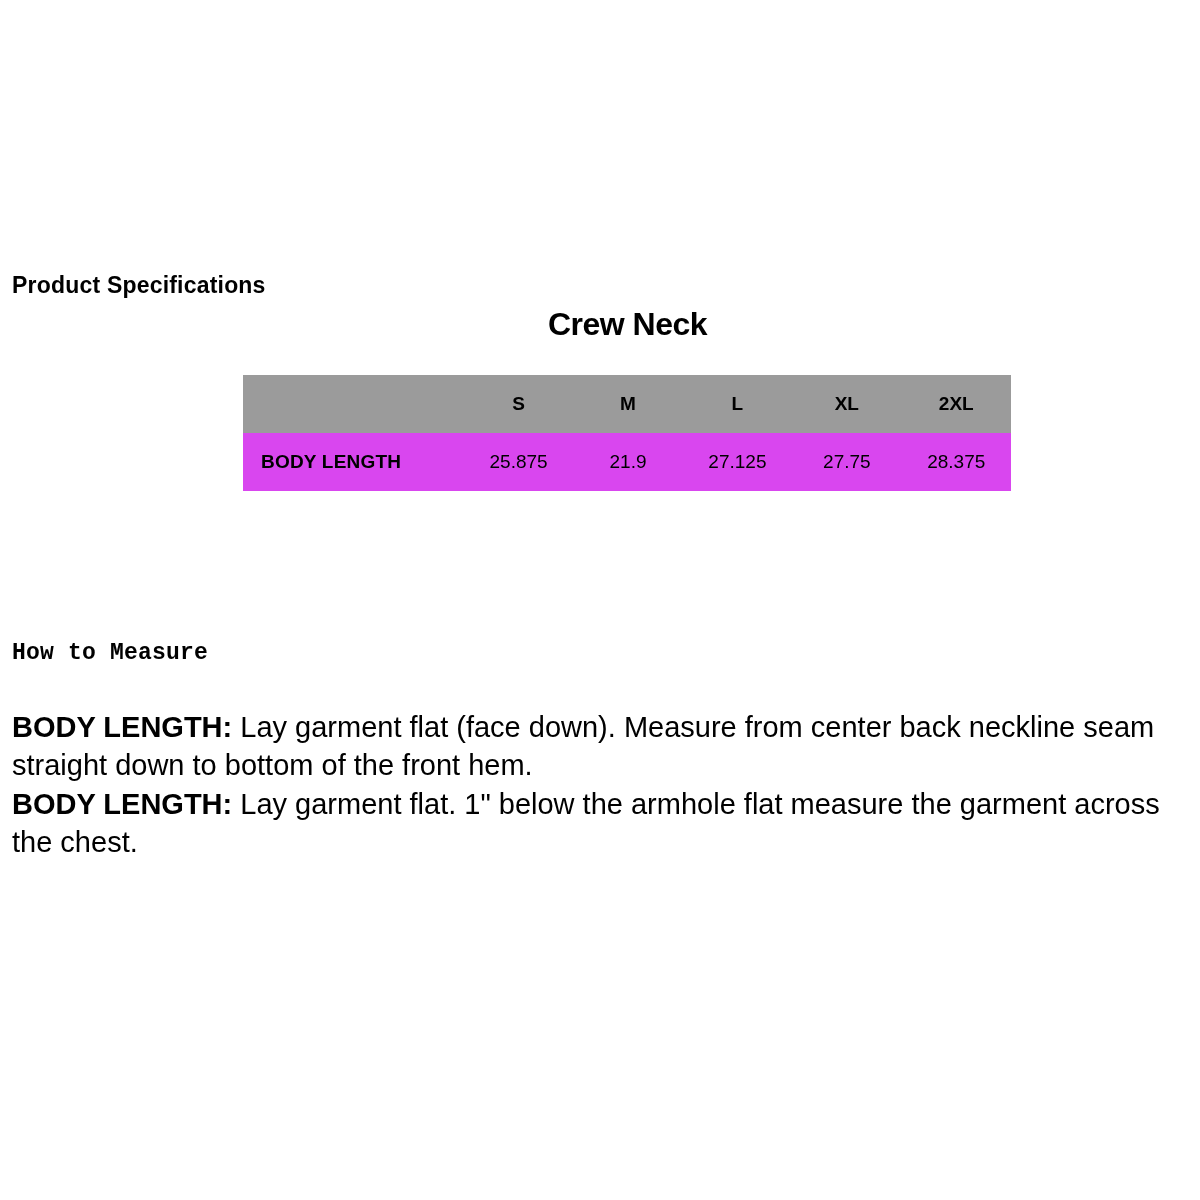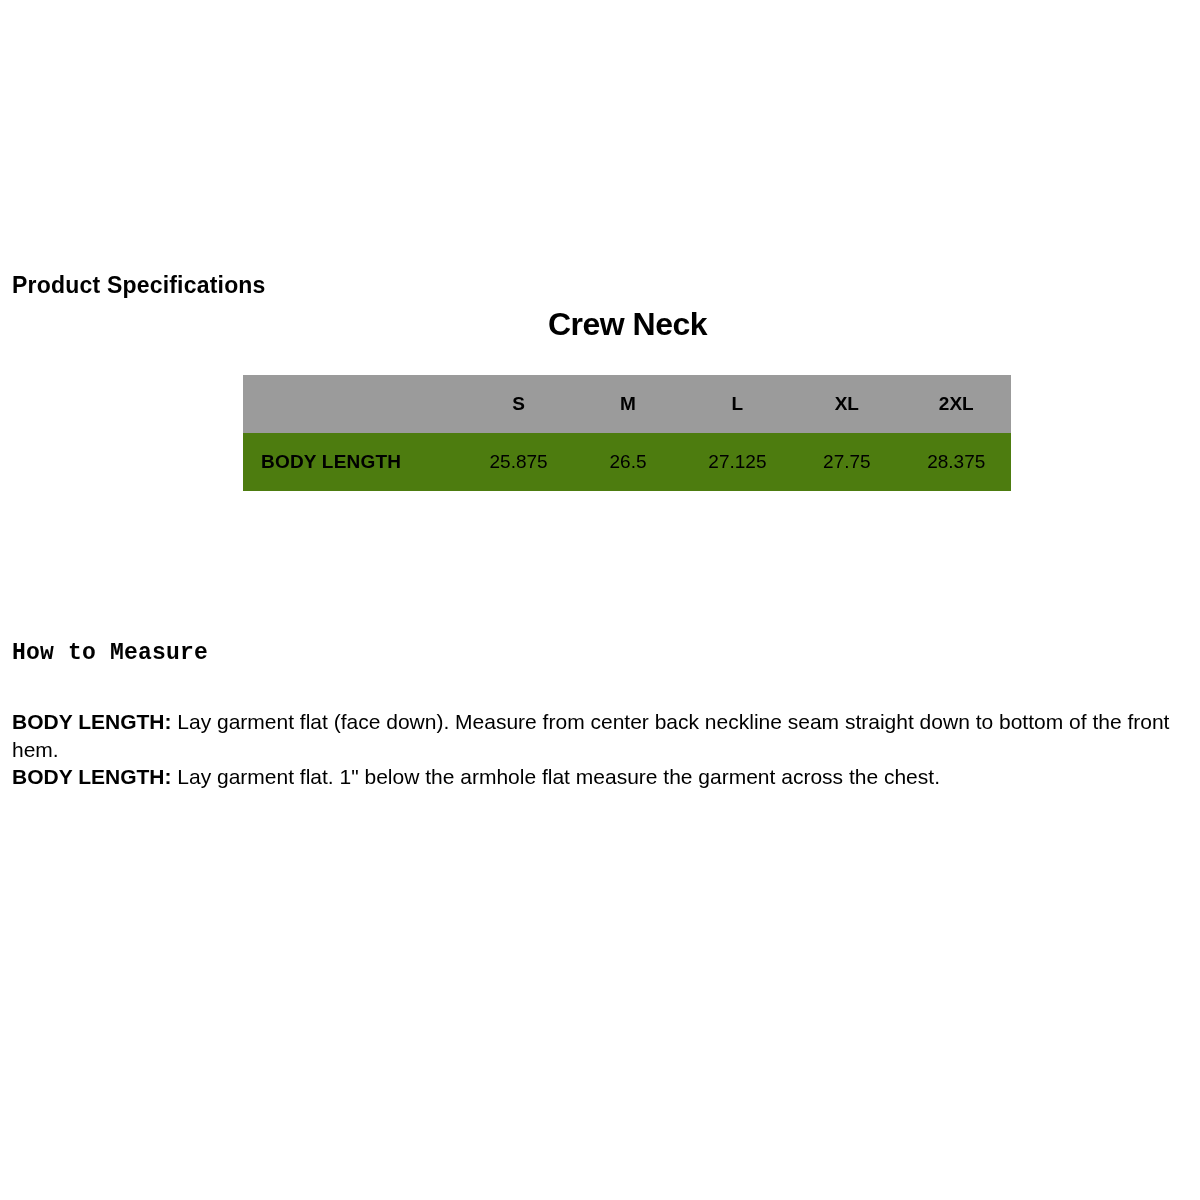--- a/index.html
+++ b/index.html
@@ -62,21 +62,21 @@
     vertical-align: middle;
   }
   .size-table thead tr {
     background: #9b9b9b;
   }
   .size-table thead th {
     font-weight: bold;
     color: #000000;
   }
   .size-table tbody tr {
-    background: #4d7c0f;
+    background: #d946ef;
   }
   .size-table tbody td {
     font-weight: normal;
   }
   .row-label {
     text-align: left !important;
     padding-left: 18px !important;
     font-weight: bold !important;
     font-size: 20px;
     letter-spacing: 0.2px;
@@ -85,21 +85,21 @@
     width: 220px;
   }
   .col-size {
     width: 109px;
   }
   .measure-body {
     position: absolute;
     left: 12px;
     top: 708px;
     width: 1180px;
-    font-size: 21px;
+    font-size: 29px;
     line-height: 1.32;
   }
   .measure-body p {
     margin: 0 0 0 0;
   }
   .measure-body .lead {
     font-weight: bold;
   }
 </style>
 </head>
@@ -127,21 +127,21 @@
         <th>M</th>
         <th>L</th>
         <th>XL</th>
         <th>2XL</th>
       </tr>
     </thead>
     <tbody>
       <tr>
         <td class="row-label">BODY LENGTH</td>
         <td>25.875</td>
-        <td>26.5</td>
+        <td>21.9</td>
         <td>27.125</td>
         <td>27.75</td>
         <td>28.375</td>
       </tr>
     </tbody>
   </table>
 
   <div class="section-heading" id="measure-heading">How to Measure</div>
 
   <div class="measure-body">

